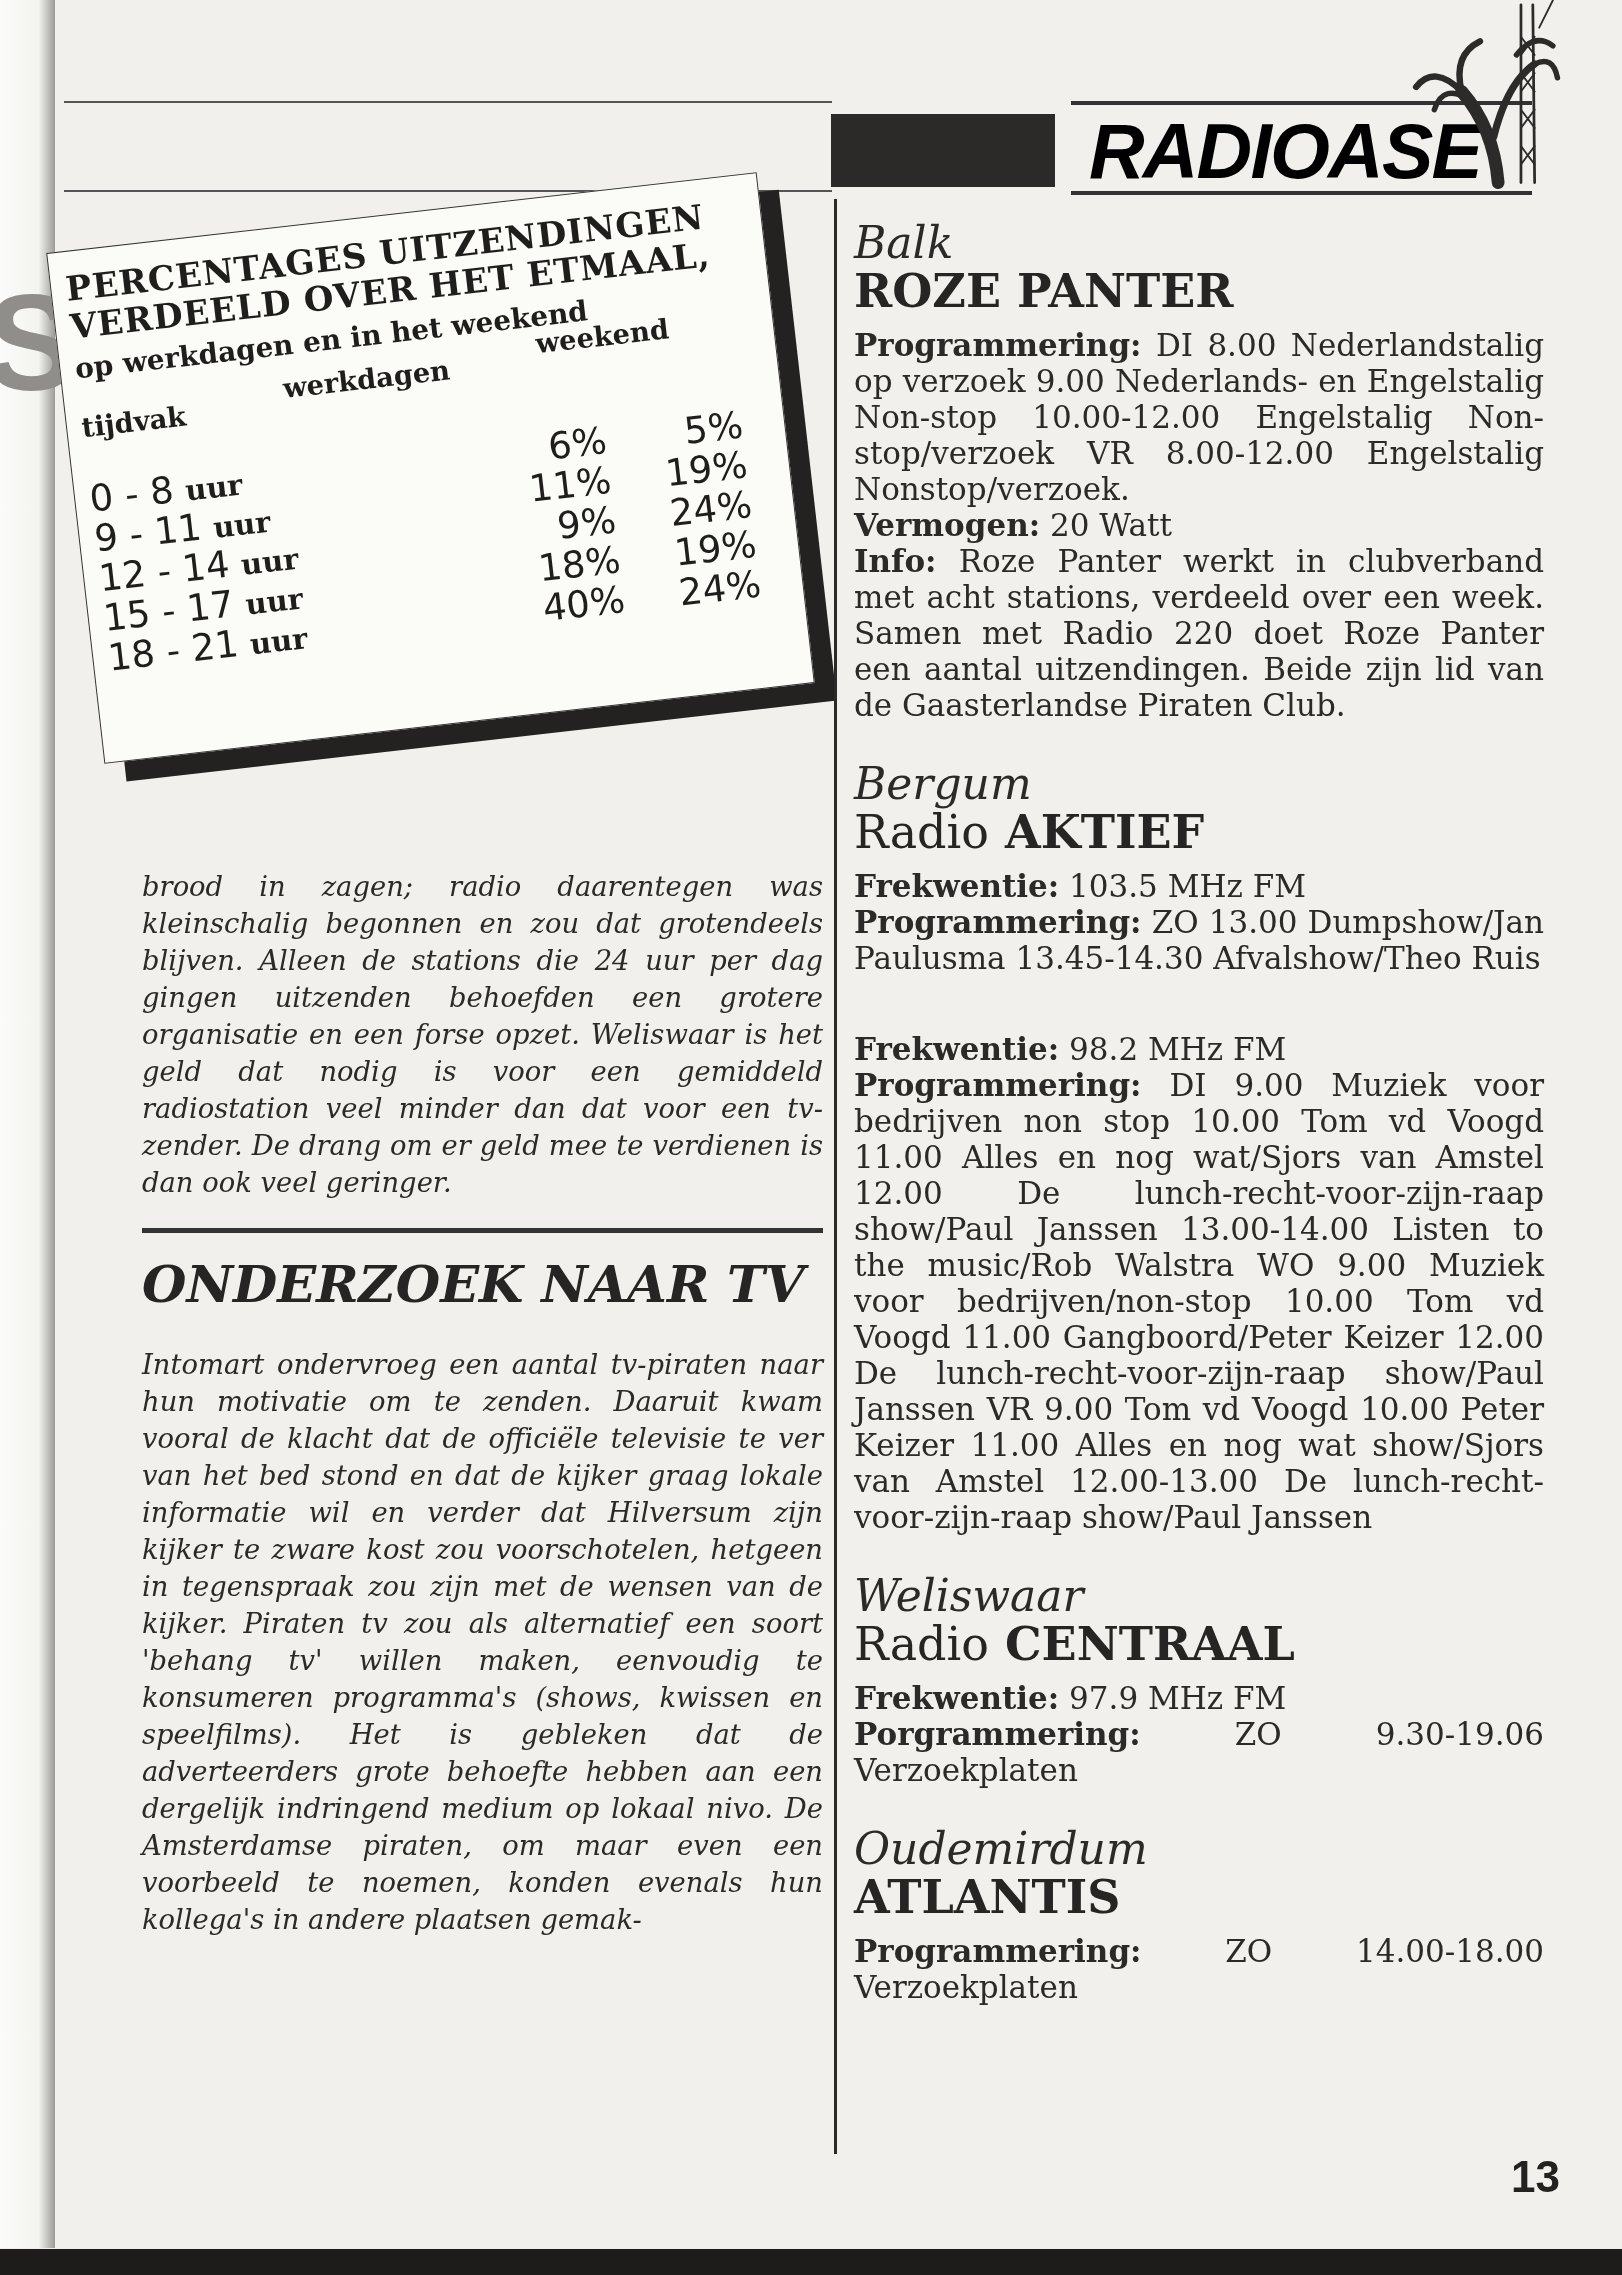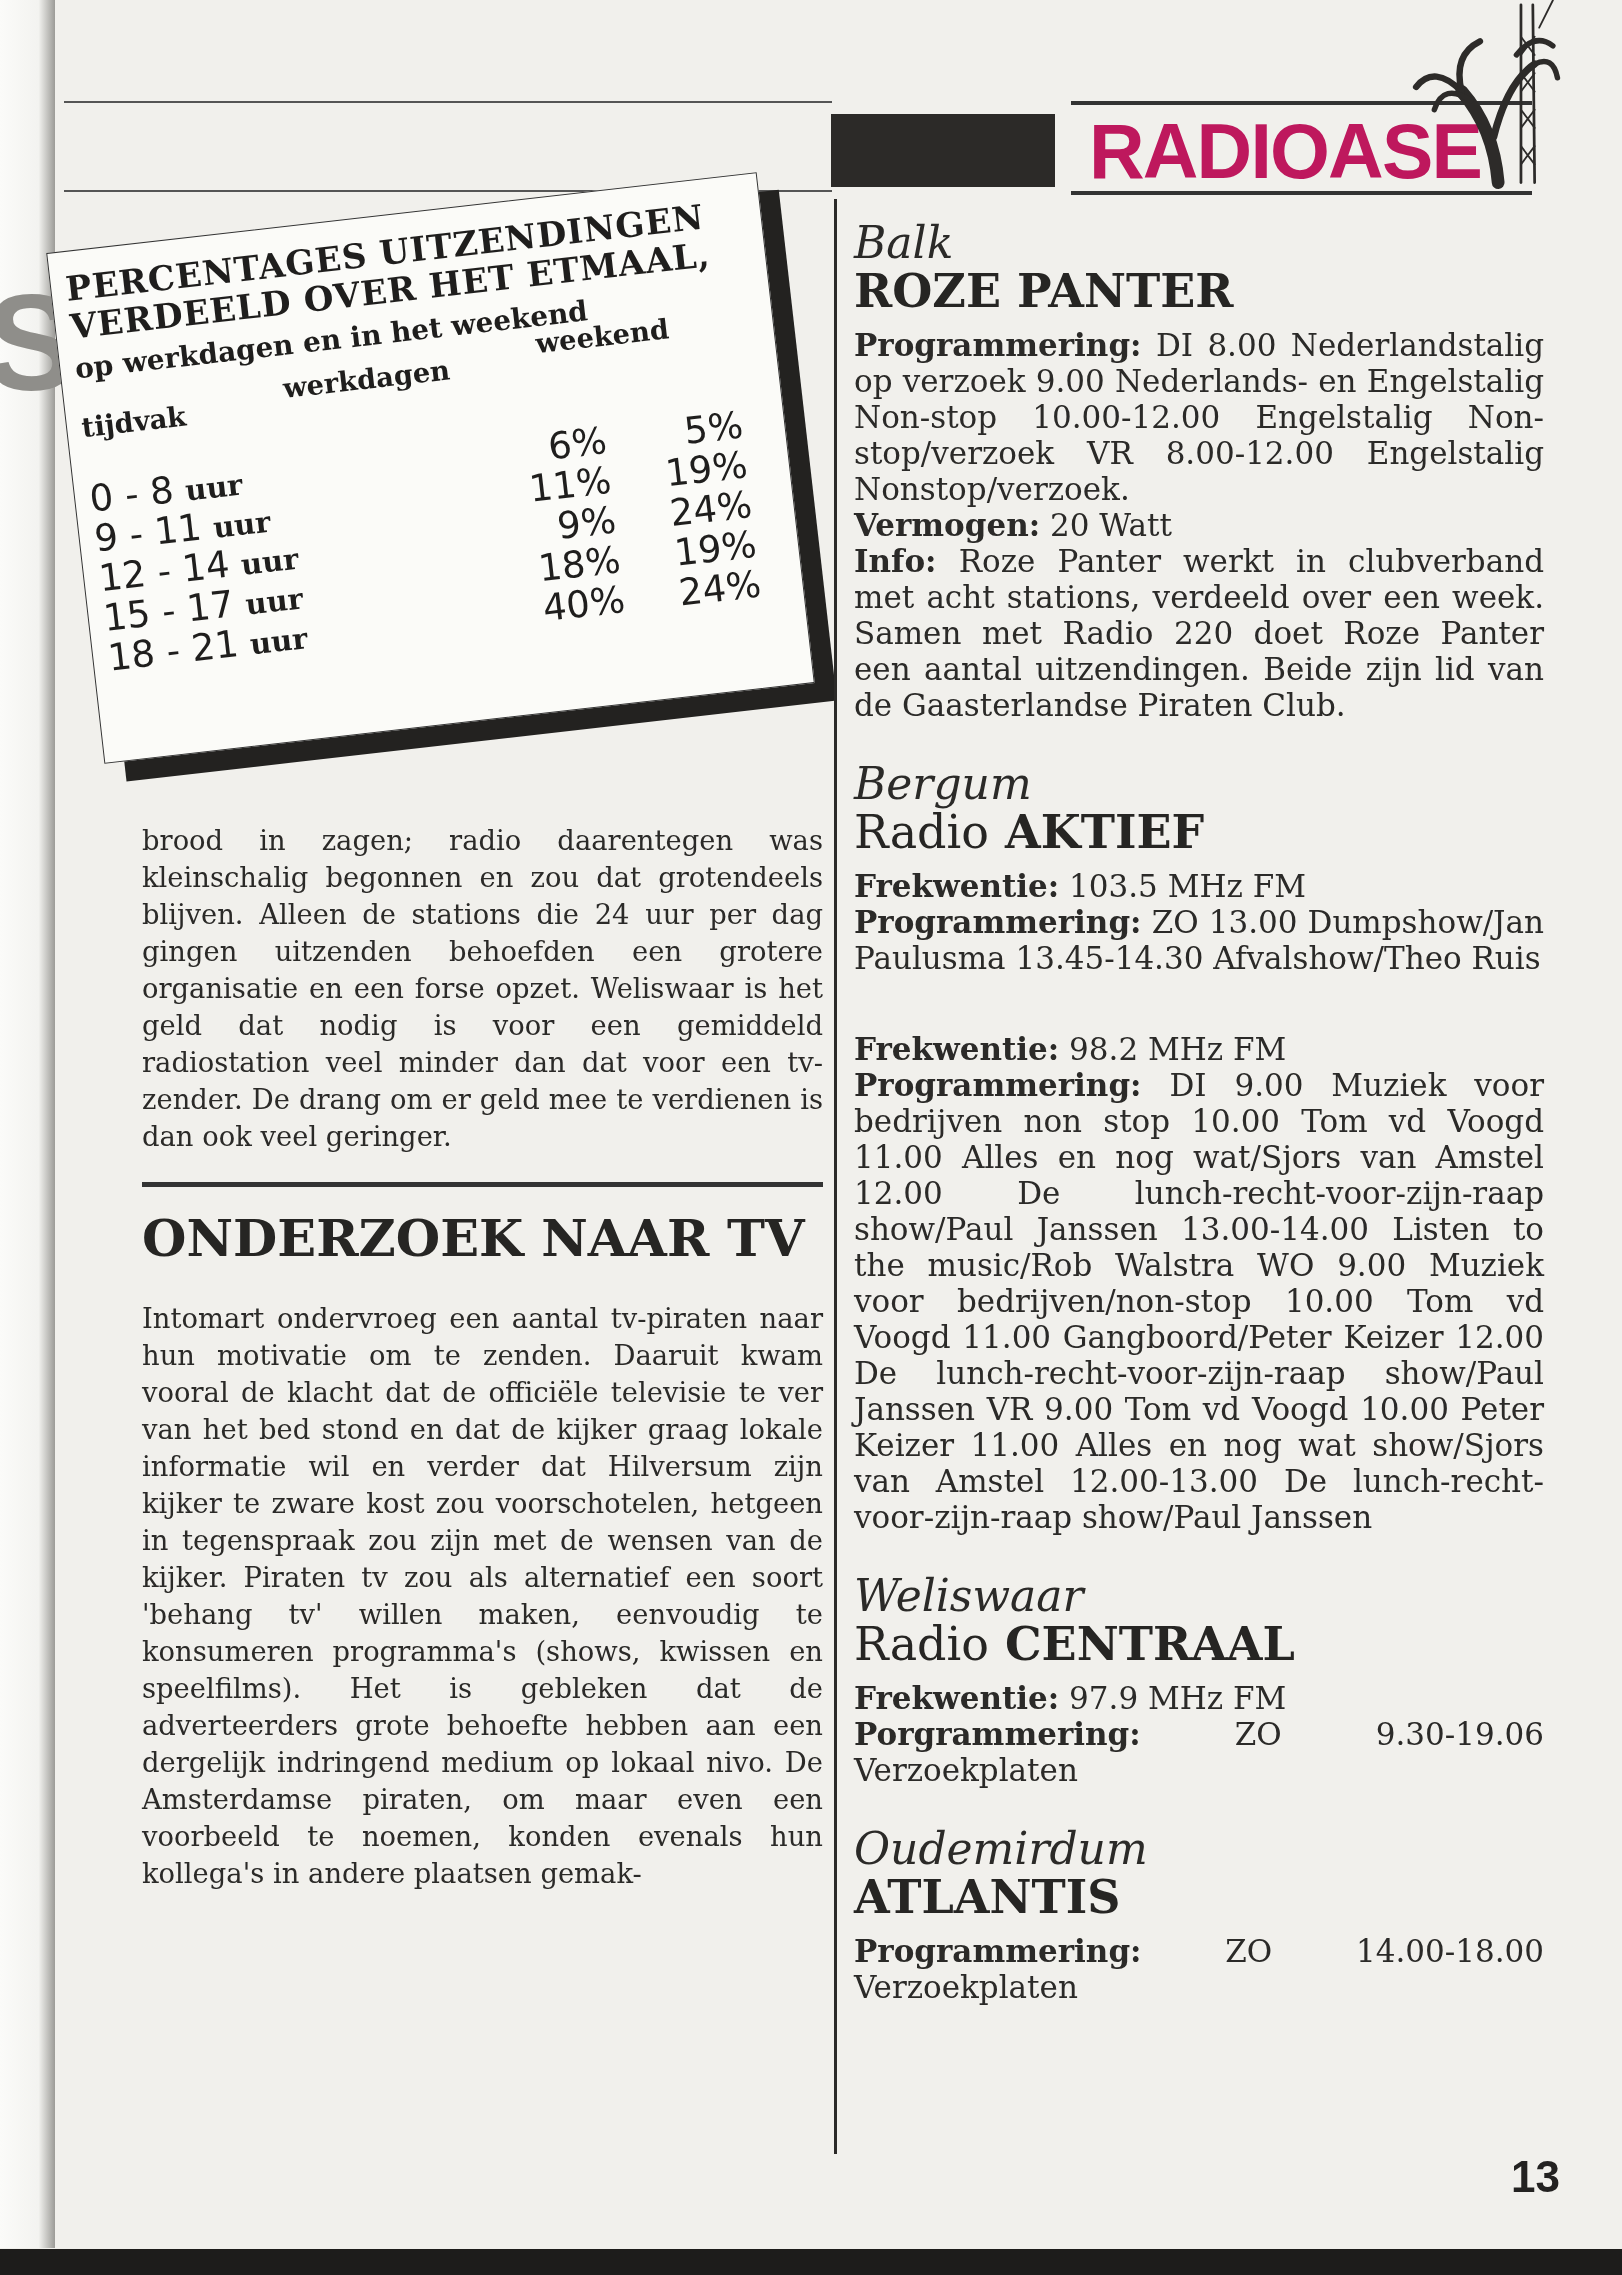--- a/index.html
+++ b/index.html
@@ -21,21 +21,21 @@
   .top-rule { position: absolute; left: 64px; top: 101px; width: 768px; height: 1.8px; background: #555; }
   .top-rule.second { top: 190px; }
 
   
   .masthead { position: absolute; left: 831px; top: 101px; width: 722px; height: 101px; }
   .masthead .bar-black { position: absolute; left: 0; top: 12.8px; width: 224px; height: 73px; background: #2c2a28; }
   .masthead .rule-top { position: absolute; left: 240px; top: 0; width: 461px; height: 3.7px; background: #333; }
   .masthead .rule-bottom { position: absolute; left: 240px; top: 90px; width: 461px; height: 3.7px; background: #333; }
   .masthead .title {
     position: absolute; left: 258px; top: 9.1px; font-family: "Liberation Sans", sans-serif;
-    font-weight: bold; font-size: 77px; letter-spacing: -1.8px; color: #be185d; line-height: 82px;
+    font-weight: bold; font-size: 77px; letter-spacing: -1.8px; color: #000000; line-height: 82px; font-style: italic;
   }
   .masthead .palm { position: absolute; left: 576px; top: -101px; width: 155px; height: 192px; }
 
   
   .table-box-wrap { position: absolute; left: 55px; top: 174px; width: 786px; height: 621px; }
   .table-box {
     position: absolute; left: 18.3px; top: 37px; width: 713px; height: 512px;
     background: #fbfbf8; border: 1.8px solid #333;
     transform: rotate(-6.5deg); transform-origin: 50% 50%;
     box-shadow: 20px 20px 0 #232220;
@@ -51,21 +51,21 @@
   .table-box .col-h.c1 { left: 219px; }
   .table-box .col-h.c2 { left: 475px; top: 128px; }
   .table-box .rows { position: absolute; left: 14.6px; top: 228px; width: 676px; }
   .table-box .row { display: flex; height: 40px; align-items: center; font-family: "DejaVu Sans", sans-serif; font-size: 37px; color: #1f1e1d; }
   .table-box .row .t { width: 365px; }
   .table-box .row .t small { font-family: "DejaVu Serif", serif; font-size: 29px; font-weight: bold; }
   .table-box .row .w { width: 155px; text-align: right; }
   .table-box .row .k { width: 137px; text-align: right; }
 
   
-  .left-col { position: absolute; left: 142px; top: 822px; width: 681px; }
+  .left-col { position: absolute; left: 142px; top: 868px; width: 681px; font-style: italic; }
   .body-text {
     font-family: "DejaVu Serif", serif; font-size: 27.4px; line-height: 37px; color: #2b2a28;
     text-align: justify; margin: 0;
   }
   .section-rule { height: 4.6px; background: #333; margin: 27.4px 0 24px 0; }
   .section-title {
     font-family: "DejaVu Serif", serif; font-weight: bold; font-size: 51px; line-height: 55px;
     margin: 0 0 34px 0; color: #262523;
   }
 

